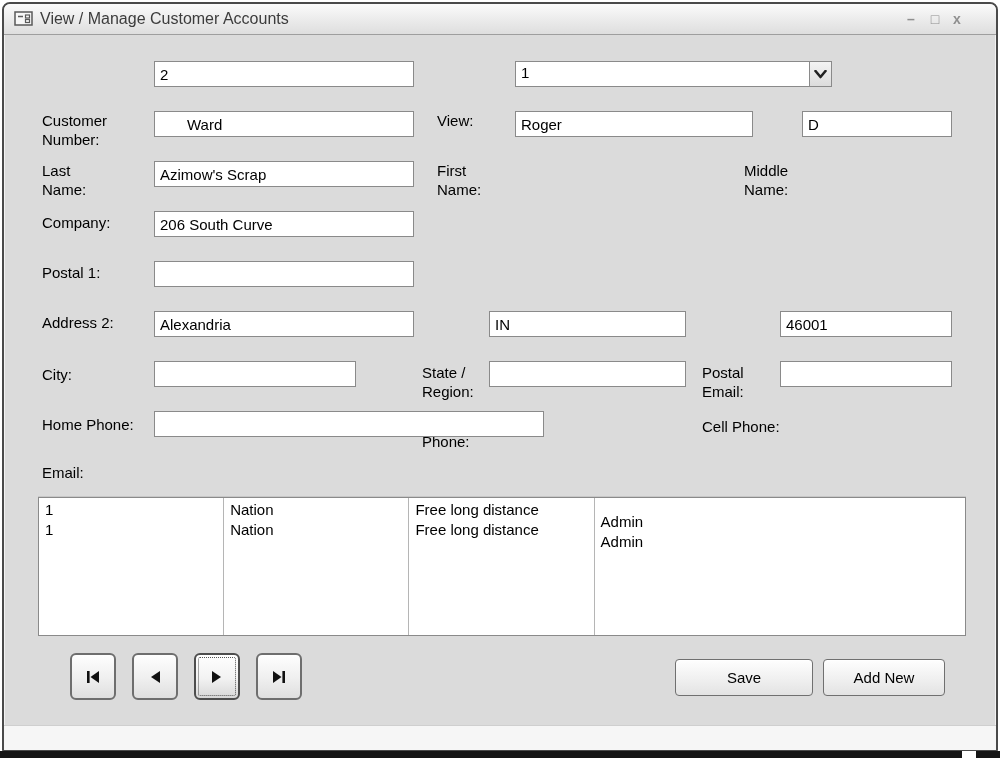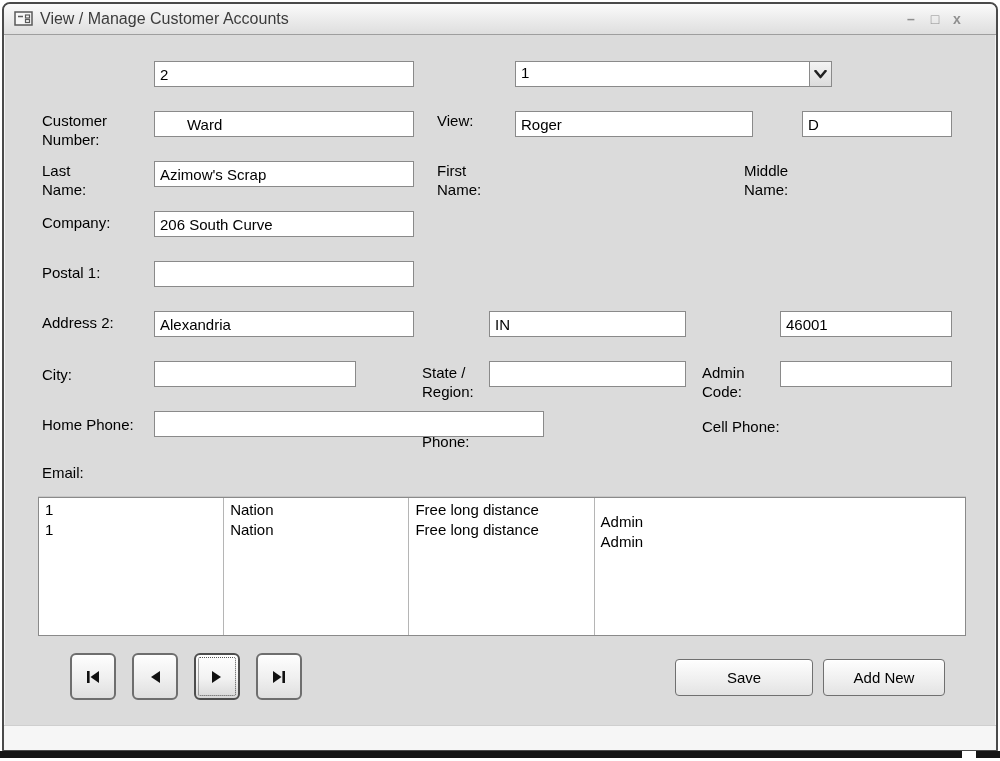--- a/index.html
+++ b/index.html
@@ -104,21 +104,21 @@
       <div class="lbl nowrap" style="left:38px;top:180px;">Postal 1:</div>
       <input class="fld" style="left: 150px; top: 176px; width: 260px;" value="206 South Curve">
 
       <div class="lbl nowrap" style="left:38px;top:230px;">Address 2:</div>
       <input class="fld" style="left: 150px; top: 226px; width: 260px;" value="">
 
       <div class="lbl nowrap" style="left:38px;top:282px;">City:</div>
       <input class="fld" style="left: 150px; top: 276px; width: 260px;" value="Alexandria">
       <div class="lbl" style="left:418px;top:280px;width:66px;">State / Region:</div>
       <input class="fld" style="left: 485px; top: 276px; width: 197px;" value="IN">
-      <div class="lbl" style="left:698px;top:280px;width:60px;">Admin Code:</div>
+      <div class="lbl" style="left:698px;top:280px;width:60px;">Postal Email:</div>
       <input class="fld" style="left: 776px; top: 276px; width: 172px;" value="46001">
 
       <div class="lbl nowrap" style="left:38px;top:332px;">Home Phone:</div>
       <input class="fld" style="left: 150px; top: 326px; width: 202px;" value="">
       <div class="lbl" style="left:418px;top:330px;width:55px;">Work Phone:</div>
       <input class="fld" style="left: 485px; top: 326px; width: 197px;" value="">
       <div class="lbl nowrap" style="left:698px;top:334px;">Cell Phone:</div>
       <input class="fld" style="left: 776px; top: 326px; width: 172px;" value="">
 
       <div class="lbl nowrap" style="left:38px;top:380px;">Email:</div>

